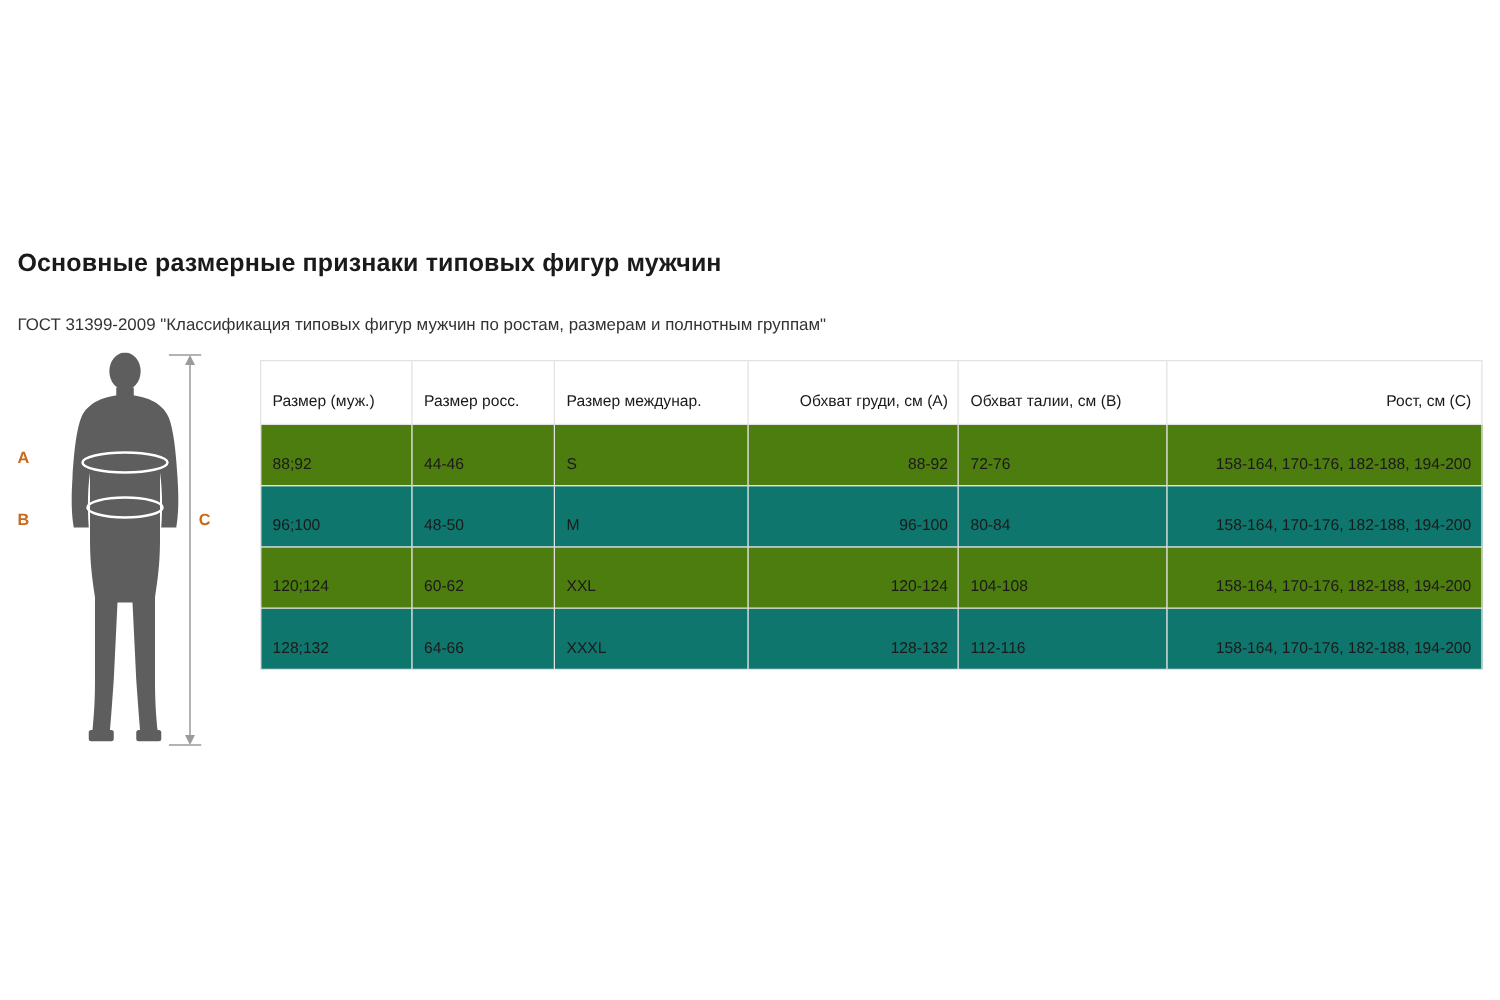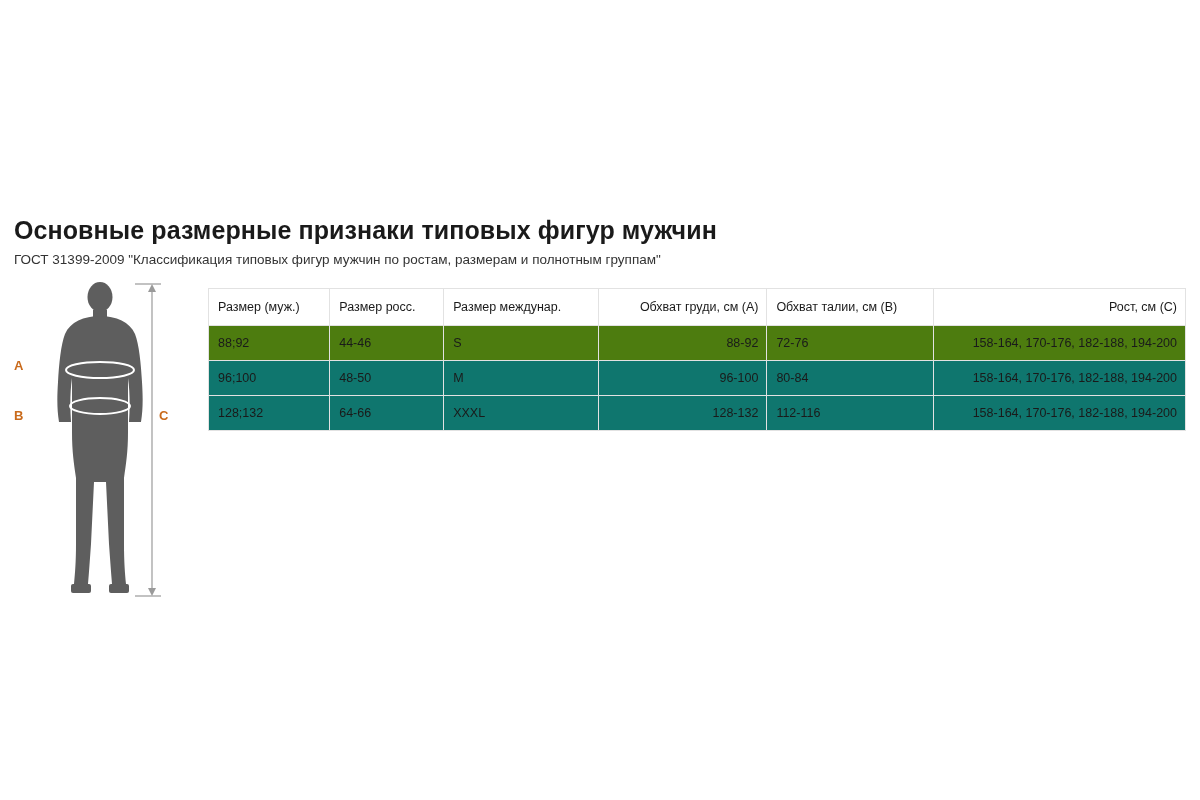--- a/index.html
+++ b/index.html
@@ -21,25 +21,24 @@
     left: 0;
     top: 0;
     width: 1200px;
     height: 800px;
   }
 
   .title {
     position: absolute;
     left: 14px;
     top: 200px;
-    font-size: 25px;
+    font-size: 20px;
     font-weight: bold;
     letter-spacing: 0.1px;
     color: #1a1a1a;
-    margin-top: 16px;
   }
 
   .subtitle {
     position: absolute;
     left: 14px;
     top: 252px;
     font-size: 13.5px;
     color: #333333;
     font-weight: normal;
   }
@@ -80,21 +79,21 @@
   }
   table.sizes {
     border-collapse: collapse;
     width: 978px;
     font-size: 12.5px;
     color: #1a1a1a;
   }
   table.sizes th, table.sizes td {
     border: 1px solid #e2e2e2;
     text-align: left;
-    padding: 10px 8px 10px 9px;
+    padding: 24px 8px 10px 9px;
     font-weight: normal;
     vertical-align: middle;
     white-space: nowrap;
   }
   table.sizes thead th {
     background: #ffffff;
     font-weight: normal;
     height: 16px;
   }
   table.sizes tbody tr.odd td {
@@ -199,20 +198,28 @@
           <td class="c5">158-164, 170-176, 182-188, 194-200</td>
         </tr>
         <tr class="even">
           <td class="c0">96;100</td>
           <td class="c1">48-50</td>
           <td class="c2">M</td>
           <td class="c3">96-100</td>
           <td class="c4">80-84</td>
           <td class="c5">158-164, 170-176, 182-188, 194-200</td>
         </tr>
+        <tr class="odd">
+          <td class="c0">120;124</td>
+          <td class="c1">60-62</td>
+          <td class="c2">XXL</td>
+          <td class="c3">120-124</td>
+          <td class="c4">104-108</td>
+          <td class="c5">158-164, 170-176, 182-188, 194-200</td>
+        </tr>
         <tr class="even">
           <td class="c0">128;132</td>
           <td class="c1">64-66</td>
           <td class="c2">XXXL</td>
           <td class="c3">128-132</td>
           <td class="c4">112-116</td>
           <td class="c5">158-164, 170-176, 182-188, 194-200</td>
         </tr>
       </tbody>
     </table>

